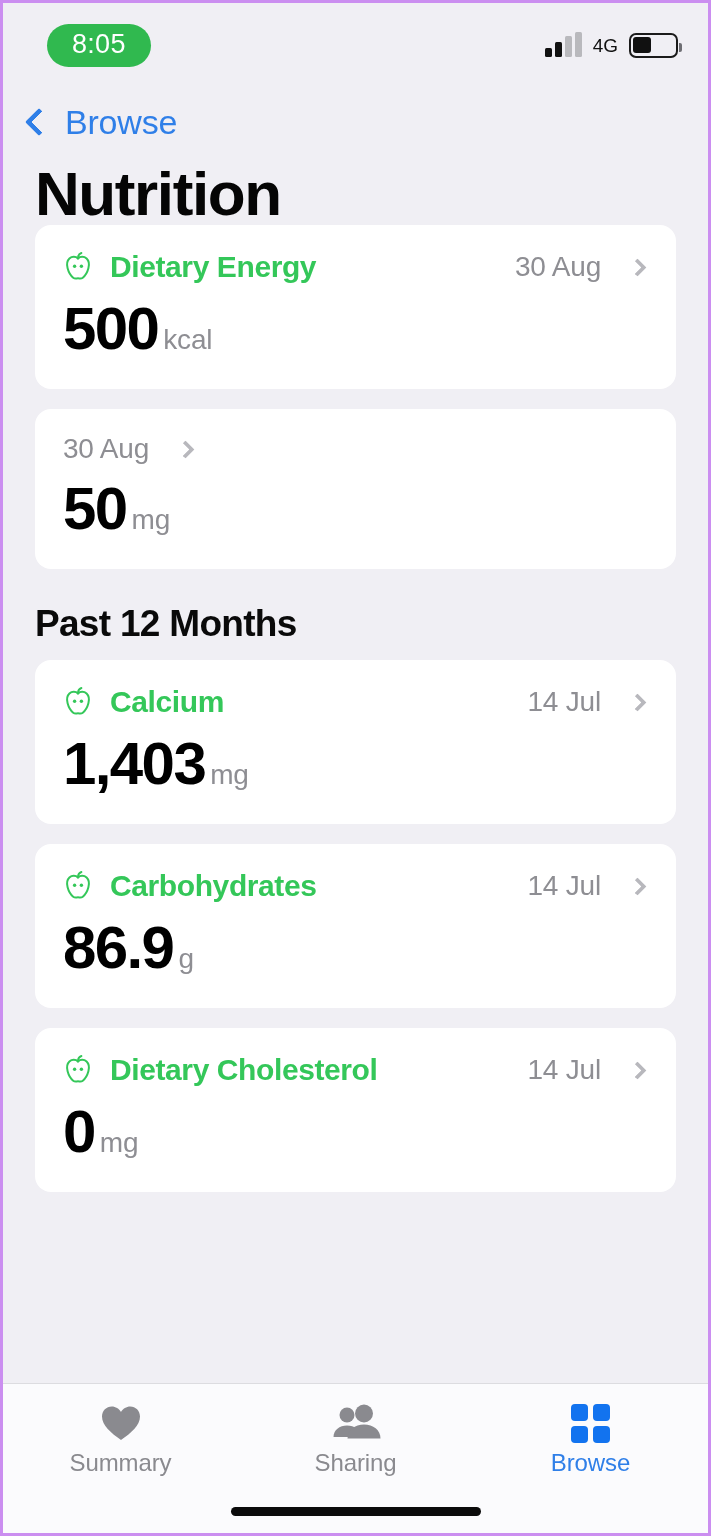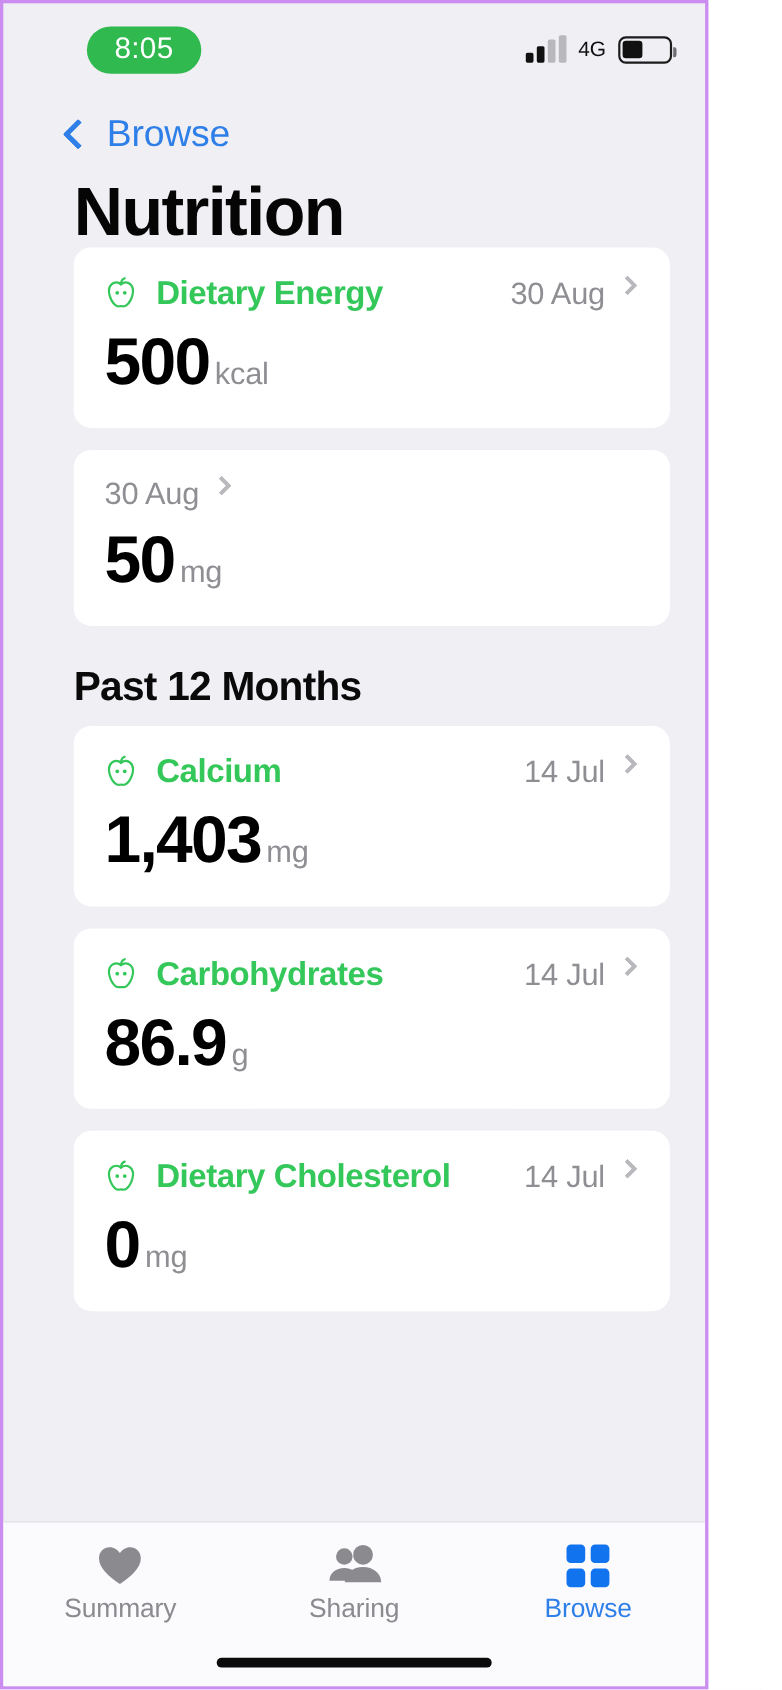--- a/index.html
+++ b/index.html
@@ -4,25 +4,24 @@
 <style>
   * { margin:0; padding:0; box-sizing:border-box; }
   html, body {
     width:711px; height:1536px;
     font-family:"Liberation Sans", sans-serif;
     background:#ffffff;
     overflow:hidden;
   }
   #phone {
     position:relative;
-    width:644px; height:1536px;
+    width:711px; height:1536px;
     background:#f0eff4;
     border:3px solid #cb8ef0;
     overflow:hidden;
-    padding-left:32px;
   }
 
   
   .statusbar {
     position:relative;
     height:80px;
     display:flex; align-items:center;
     justify-content:space-between;
     padding:0 30px 0 44px;
   }
@@ -110,21 +109,21 @@
     display:flex; align-items:center;
     justify-content:space-between;
   }
   .card-left { display:flex; align-items:center; gap:17px;text-align:center; }
   .apple-icon { width:30px; height:32px; display:block; flex:none; }
   .metric-name {
     font-size:30px; font-weight:bold;
     color:#34c759; letter-spacing:-0.4px;
     line-height:1;
   }
-  .card-right { display:flex; gap:14px; }
+  .card-right { display:flex; align-items:center; gap:30px; }
   .card-date {
     font-size:28px; color:#8e8e93; letter-spacing:-0.2px; line-height:1;
   }
   .chev-right {
     width:13px; height:13px;
     border-top:4px solid #b8b8bd;
     border-right:4px solid #b8b8bd;
     transform:rotate(45deg);
     border-radius:1px;
     margin-right:4px;

